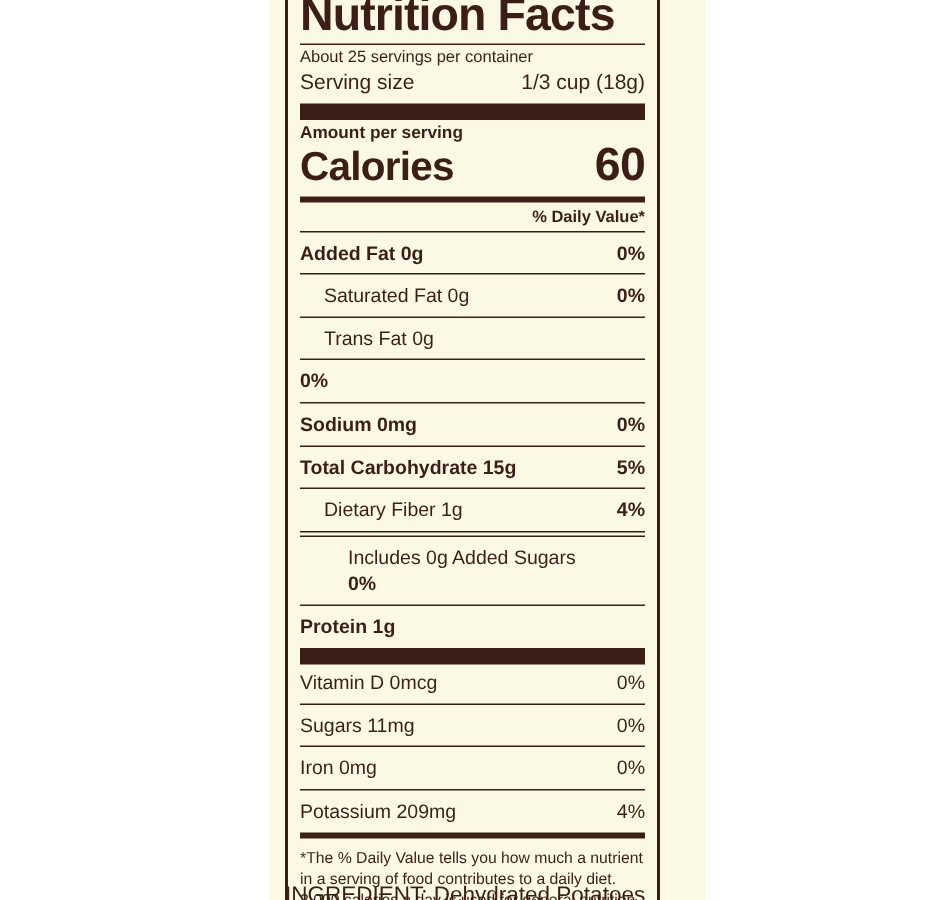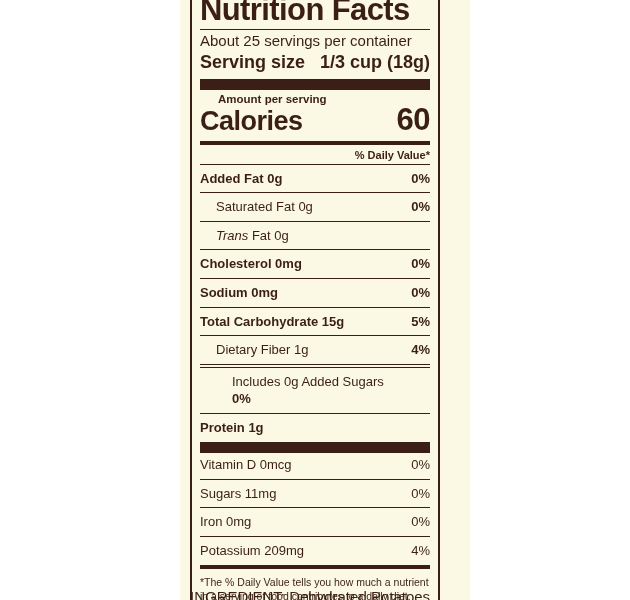--- a/index.html
+++ b/index.html
@@ -54,37 +54,36 @@
   }
   .rule-med {
     border-bottom: 4px solid #3b1f16;
     margin: 3px 0;
   }
   .rule-thick {
     border-bottom: 11px solid #3b1f16;
     margin: 3px 0 0 0;
   }
   .servings {
-    font-size: 15px;
+    font-size: 11px;
     line-height: 1.25;
     padding-bottom: 1px;
   }
   .serving-size-row {
     display: flex;
     justify-content: space-between;
-    font-size: 18px;
-    font-weight: bold;
+    font-size: 14px;
+    font-weight: normal;
     line-height: 1.25;
     padding-bottom: 2px;
   }
   .amount-per {
     font-size: 11.5px;
     font-weight: bold;
     margin-top: 3px;
-    margin-left: 18px;
   }
   .calories-row {
     display: flex;
     align-items: baseline;
     justify-content: space-between;
     margin-top: -3px;
   }
   .calories-label {
     font-size: 27px;
     font-weight: bold;
@@ -107,21 +106,21 @@
     align-items: baseline;
     font-size: 13px;
     line-height: 1.35;
     padding: 3px 0 3px 0;
   }
   .nrow .nm { }
   .nrow .dv { font-weight: bold; }
   .b { font-weight: bold; }
   .ind1 { padding-left: 16px; gap: 11px; }
   .ind2 { padding-left: 32px; flex-direction: column; }
-  .ital { font-style: italic; }
+  .ital { }
   .footnote {
     font-size: 10.5px;
     line-height: 1.3;
     padding-top: 4px;
   }
   .ingredient {
     position: absolute;
     left: 190px;
     top: 588px;
     width: 260px;
@@ -172,21 +171,20 @@
           <span class="nm">Saturated Fat 0g</span>
           <span class="dv">0%</span>
         </div>
         <div class="rule-thin"></div>
         <div class="nrow ind1">
           <span class="nm"><span class="ital">Trans</span> Fat 0g</span>
           <span class="dv"></span>
         </div>
         <div class="rule-thin"></div>
         <div class="nrow">
-          <span class="nm b">Cholesterol 0mg</span>
           <span class="dv">0%</span>
         </div>
         <div class="rule-thin"></div>
         <div class="nrow">
           <span class="nm b">Sodium 0mg</span>
           <span class="dv">0%</span>
         </div>
         <div class="rule-thin"></div>
         <div class="nrow">
           <span class="nm b">Total Carbohydrate 15g</span>

